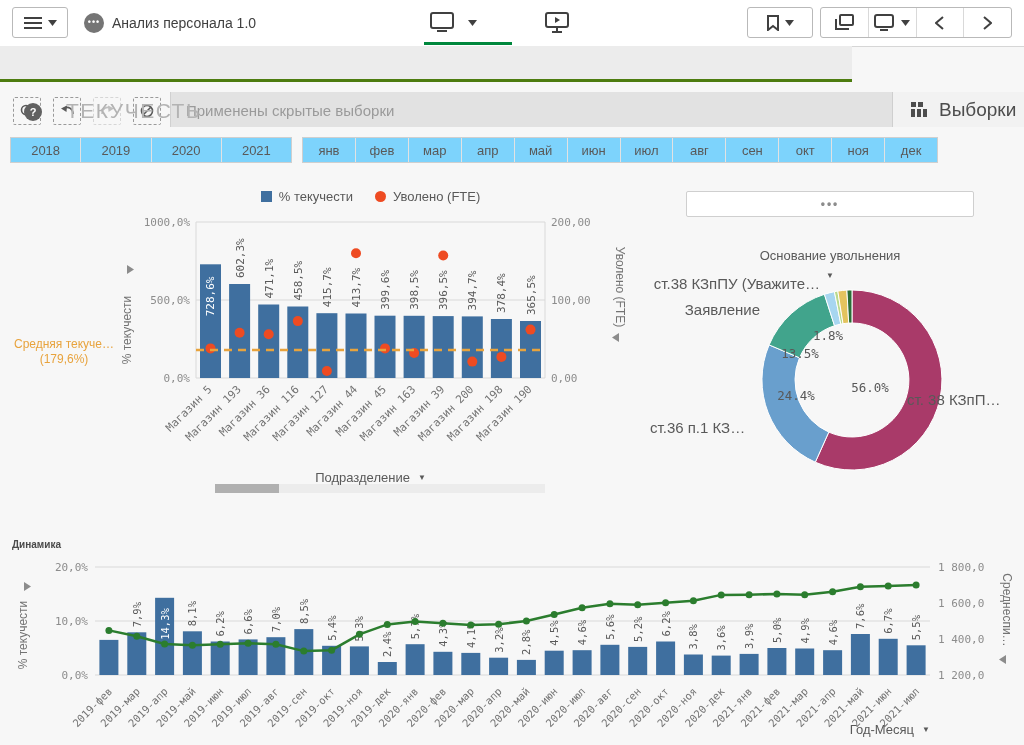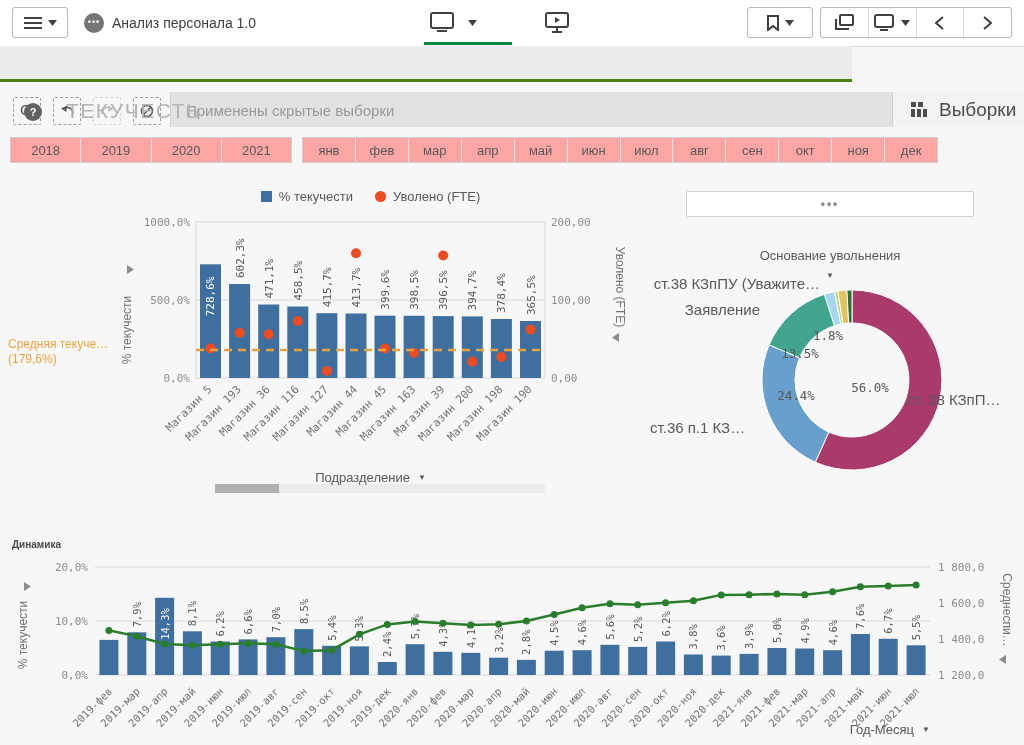--- a/index.html
+++ b/index.html
@@ -28,32 +28,32 @@
             display:flex;align-items:center;justify-content:center;cursor:pointer;background:transparent;}
   #sel-msg-zone{left:170px;top:46px;width:722px;height:35px;background:#e2e2e2;border-left:1px solid #d0d0d0;}
   #sel-msg{left:186px;top:56px;font-size:15px;color:#9a9a9a;}
   #sel-right{left:892px;top:46px;width:132px;height:35px;background:#f2f2f2;border-left:1px solid #cfcfcf;
              display:flex;align-items:center;gap:12px;padding-left:18px;box-sizing:border-box;cursor:pointer;}
   #sel-right span{font-size:19px;color:#4d4d4d;}
   
   .help-icon{left:24px;top:103px;width:18px;height:18px;border-radius:50%;background:#616161;color:#fff;
              font-size:11px;font-weight:bold;text-align:center;line-height:18px;cursor:pointer;}
   .page-title{left:66px;top:99px;font-size:21px;color:#b3b3b3;letter-spacing:1.5px;}
-  .filter-row{top:137px;height:26px;background:#fca5a5;border:1px solid #cfcfcf;display:flex;box-sizing:border-box;}
+  .filter-row{top:137px;height:26px;background:#7dd3fc;border:1px solid #cfcfcf;display:flex;box-sizing:border-box;}
   #years-row{left:10px;width:282px;}
   #months-row{left:302px;width:636px;}
   .filter-cell{flex:1;display:flex;align-items:center;justify-content:center;font-size:13px;color:#595959;
                border-right:1px solid #e2e2e2;cursor:pointer;}
   .filter-cell:last-child{border-right:none;}
   
   .legend{left:196px;top:189px;width:349px;display:flex;justify-content:center;gap:22px;font-size:13px;color:#595959;}
   .legend .item{display:flex;align-items:center;gap:7px;cursor:pointer;}
   .sw-square{width:11px;height:11px;background:#3f6f9f;display:inline-block;}
   .sw-dot{width:11px;height:11px;border-radius:50%;background:#ee4b22;display:inline-block;}
-  #ref-annotation{left:8px;top:337px;width:112px;font-size:12px;line-height:15px;color:#e8a33d;}
+  #ref-annotation{left:8px;top:337px;width:112px;text-align:center;font-size:12px;line-height:15px;color:#e8a33d;}
   #combo-chart{left:0;top:185px;width:640px;height:280px;}
   #combo-scroll{left:215px;top:484px;width:330px;height:9px;background:#ececec;}
   #combo-scroll .thumb{position:absolute;left:0;top:0;width:64px;height:9px;background:#b0b0b0;cursor:pointer;}
   .axis-dd{display:flex;align-items:center;justify-content:center;gap:8px;font-size:13px;color:#595959;cursor:pointer;}
   #combo-xtitle{left:196px;top:458px;width:349px;margin-top:12px;}
   #more-box{left:686px;top:191px;width:286px;height:24px;background:#fff;border:1px solid #cfcfcf;border-radius:2px;
             display:flex;align-items:center;justify-content:center;color:#8c8c8c;font-weight:bold;letter-spacing:2px;
             font-size:12px;cursor:pointer;}
   #donut-title{left:700px;top:248px;width:260px;flex-direction:column;}
   #donut-chart{left:630px;top:265px;width:394px;height:225px;}

